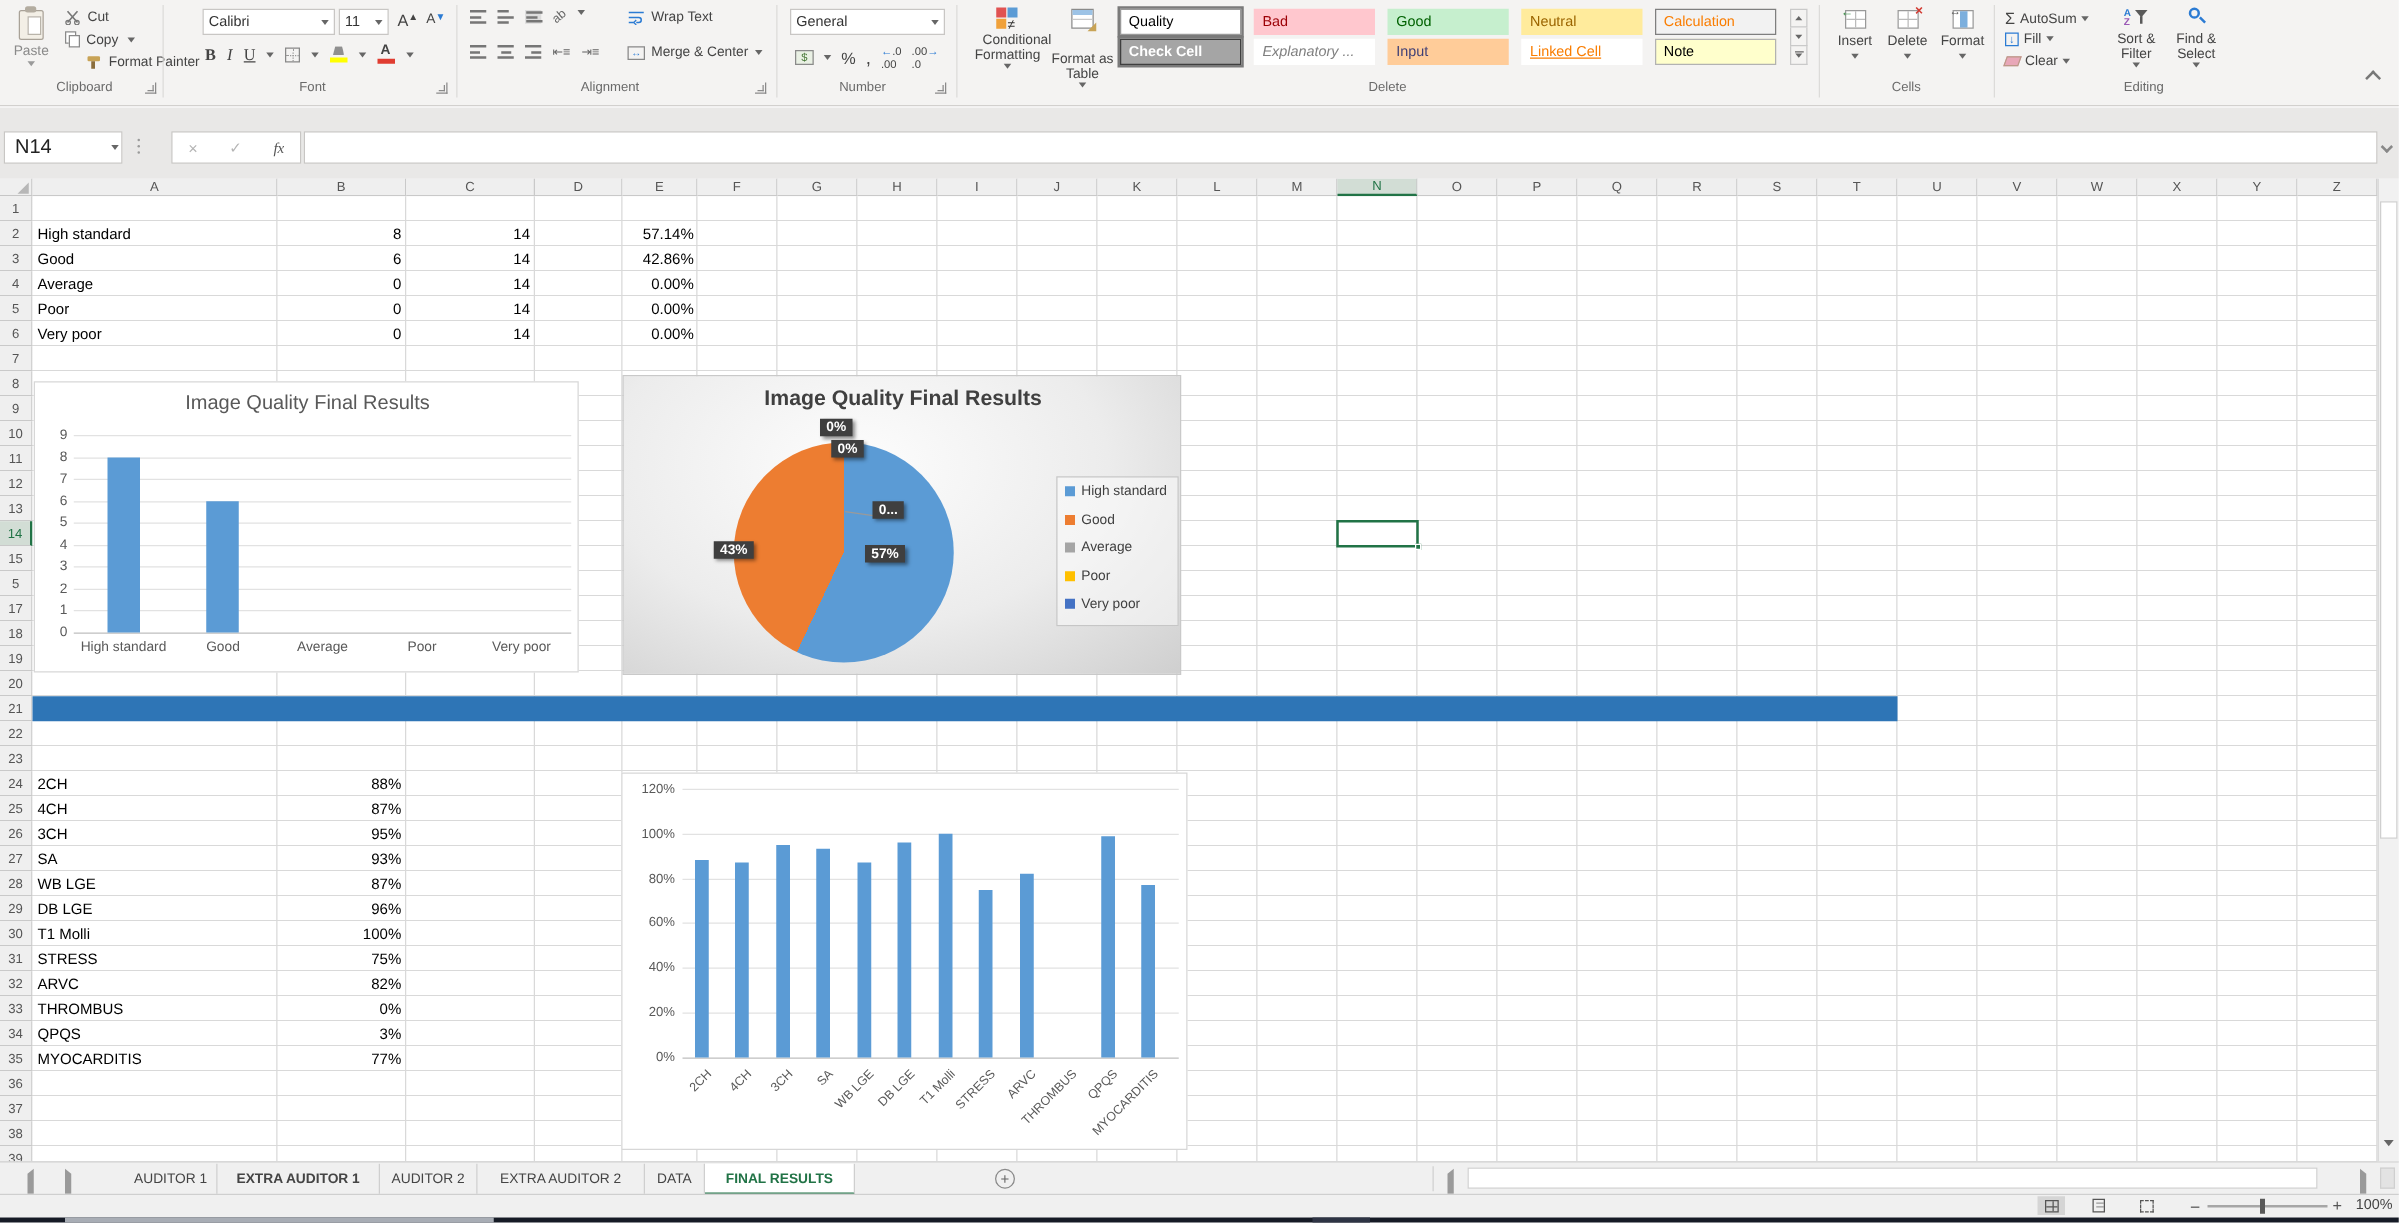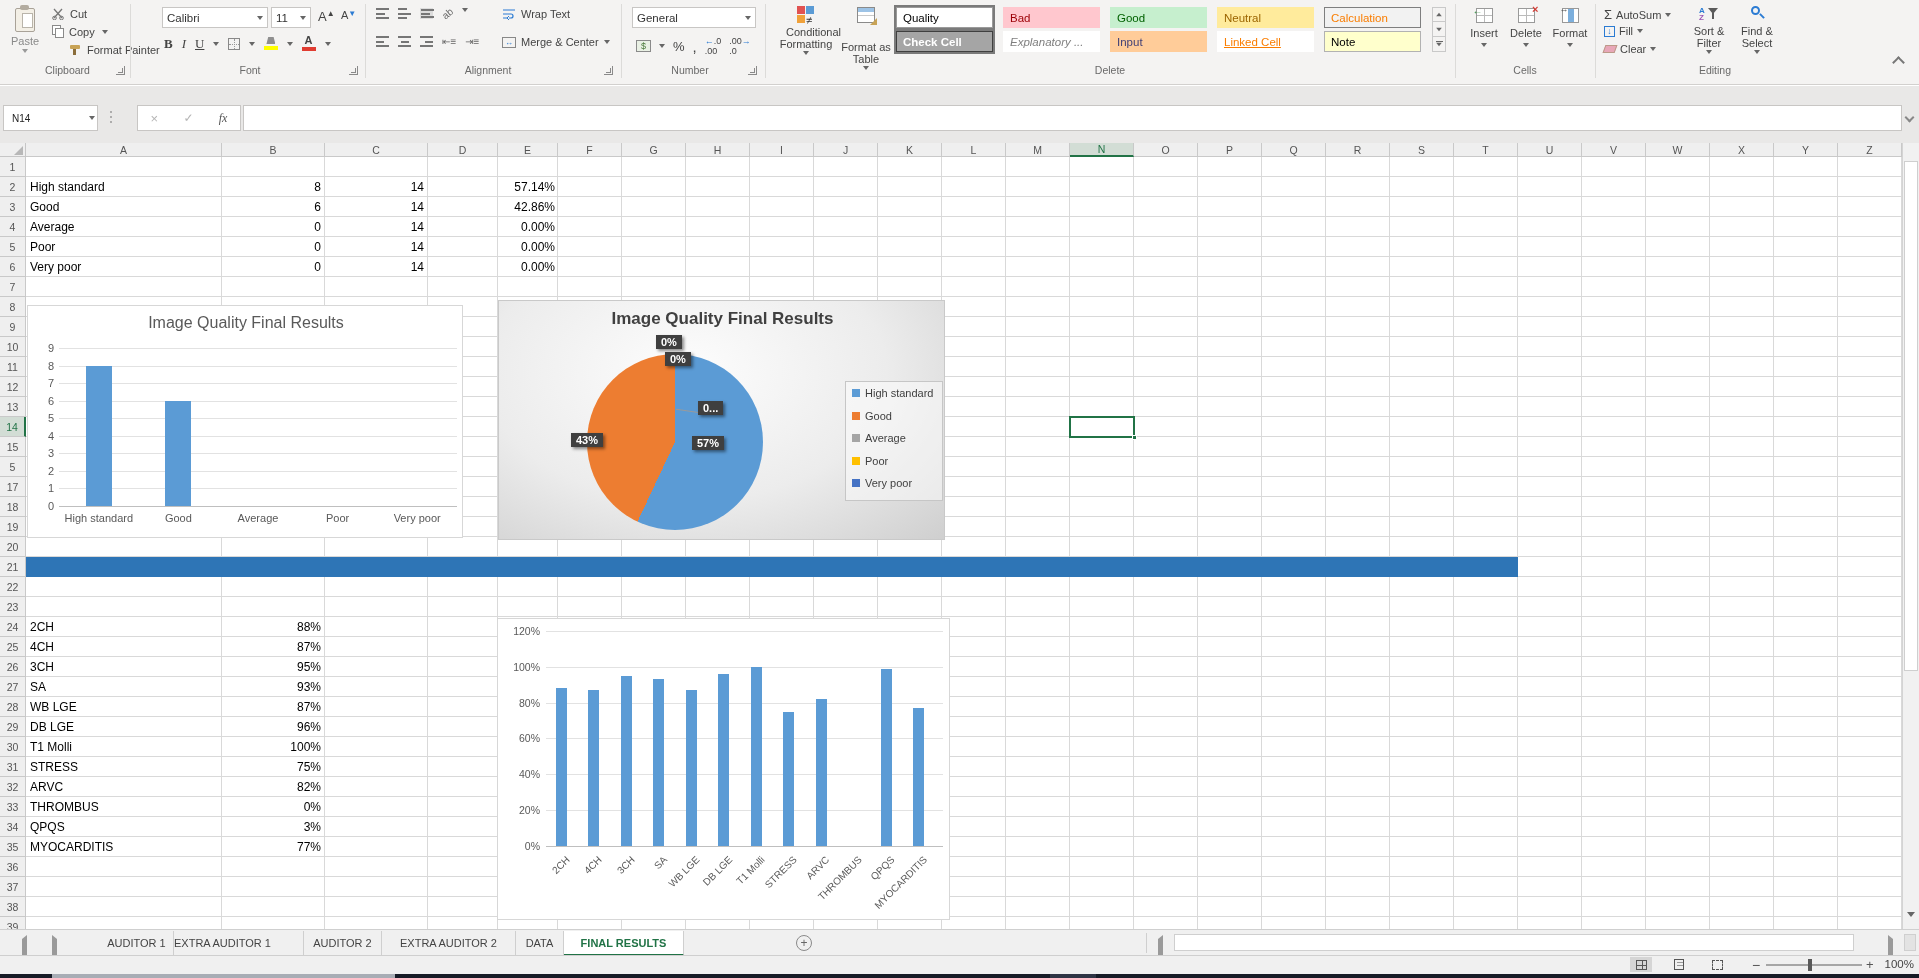--- a/index.html
+++ b/index.html
@@ -20,21 +20,21 @@
   .icon-lines i { height:2px; background:#767676; display:block; }
   .big-btn { position:absolute; top:4px; height:72px; display:flex; flex-direction:column; align-items:center; font-size:11px; color:#444; text-align:center; }
   .gal-cell { position:absolute; width:97px; height:21px; font-size:11.5px; display:flex; align-items:center; padding-left:6px; background:#fff; border:1px solid transparent; }
   .tri-up { width:0;height:0;border-left:4px solid transparent;border-right:4px solid transparent;border-bottom:5px solid #666; }
   .tri-dn { width:0;height:0;border-left:4px solid transparent;border-right:4px solid transparent;border-top:5px solid #666; }
   .tri-l  { width:0;height:0;border-top:4px solid transparent;border-bottom:4px solid transparent;border-right:5px solid #9a9a9a; }
   .tri-r  { width:0;height:0;border-top:4px solid transparent;border-bottom:4px solid transparent;border-left:5px solid #9a9a9a; }
 
   
   .fbar { position:absolute; left:0; top:86px; width:1919px; height:57px; background:#e9e8e7; }
-  .namebox { position:absolute; left:3px; top:19px; width:95px; height:26px; background:#fff; border:1px solid #c8c6c4; font-size:10px; color:#222; display:flex; align-items:center; padding-left:8px; }
+  .namebox { position:absolute; left:3px; top:19px; width:95px; height:26px; background:#fff; border:1px solid #c8c6c4; font-size:16px; color:#222; display:flex; align-items:center; padding-left:8px; }
   .fx-area { position:absolute; left:137px; top:19px; width:104px; height:26px; background:#fff; border:1px solid #c8c6c4; display:flex; align-items:center; justify-content:space-around; color:#9a9a9a; }
   .f-input { position:absolute; left:243px; top:19px; width:1659px; height:26px; background:#fff; border:1px solid #c8c6c4; }
 
   
   .corner { position:absolute; left:0; top:143px; width:26px; height:14px; background:#efefef; border-right:1px solid #c6c6c6; border-bottom:1px solid #c6c6c6; }
   .corner::after { content:""; position:absolute; right:2px; bottom:1px; width:0; height:0; border-left:9px solid transparent; border-bottom:9px solid #b7b7b7; }
   .col-hdr { position:absolute; top:143px; height:14px; background:#efefef; border-right:1px solid #c9c9c9; border-bottom:1px solid #c9c9c9; font-size:10.5px; color:#555; display:flex; align-items:center; justify-content:center; }
   .col-hdr.sel { background:#d2ddd5; border-bottom:2px solid #217346; color:#217346; }
   .row-hdr { position:absolute; left:0; width:26px; background:#efefef; border-right:1px solid #c9c9c9; border-bottom:1px solid #c9c9c9; font-size:10.5px; color:#555; display:flex; align-items:center; justify-content:center; }
   .row-hdr.sel { background:#d2ddd5; border-right:2px solid #217346; color:#217346; }
@@ -603,21 +603,21 @@
       <div class="rot" style="right: 60px; top: 235px;">QPQS</div>
       <div class="bar" style="left: 415px; top: 89.0391px; width: 11px; height: 137.961px; background: rgb(91, 155, 213);"></div>
       <div class="rot" style="right: 27.5px; top: 235px;">MYOCARDITIS</div>
     </div>
 
   <div class="tabbar">
     <span class="abs" style="left:22px;top:9px;"><span class="tri-l"></span></span>
     <span class="abs" style="left:52px;top:9px;"><span class="tri-r"></span></span>
     <div id="tabs">
         <div class="sheet-tab" style="left: 100px; width: 74px; text-align: center; padding: 0px;">AUDITOR 1</div>
-        <div class="sheet-tab" style="left: 174px; width: 130px; padding: 0px;">EXTRA AUDITOR 1</div>
+        <div class="sheet-tab" style="left: 174px; width: 130px; text-align: center; padding: 0px; font-weight: bold;">EXTRA AUDITOR 1</div>
         <div class="sheet-tab" style="left: 304px; width: 78px; text-align: center; padding: 0px;">AUDITOR 2</div>
         <div class="sheet-tab" style="left: 382px; width: 134px; text-align: center; padding: 0px;">EXTRA AUDITOR 2</div>
         <div class="sheet-tab" style="left: 516px; width: 48px; text-align: center; padding: 0px;">DATA</div>
         <div class="sheet-tab active" style="left: 564px; width: 120px; text-align: center; padding: 0px;">FINAL RESULTS</div>
       </div>
     <span class="abs" style="left:796px;top:5px;width:16px;height:16px;border:1px solid #8a8a8a;border-radius:50%;display:flex;align-items:center;justify-content:center;font-size:12px;color:#666;">+</span>
     <span class="abs" style="left:1146px;top:3px;width:1px;height:20px;background:#cfcfcf;"></span>
     <span class="abs" style="left:1158px;top:9px;"><span class="tri-l"></span></span>
     <div class="sb-thumb" style="left:1174px;top:4px;width:680px;height:17px;"></div>
     <span class="abs" style="left:1888px;top:9px;"><span class="tri-r"></span></span>

